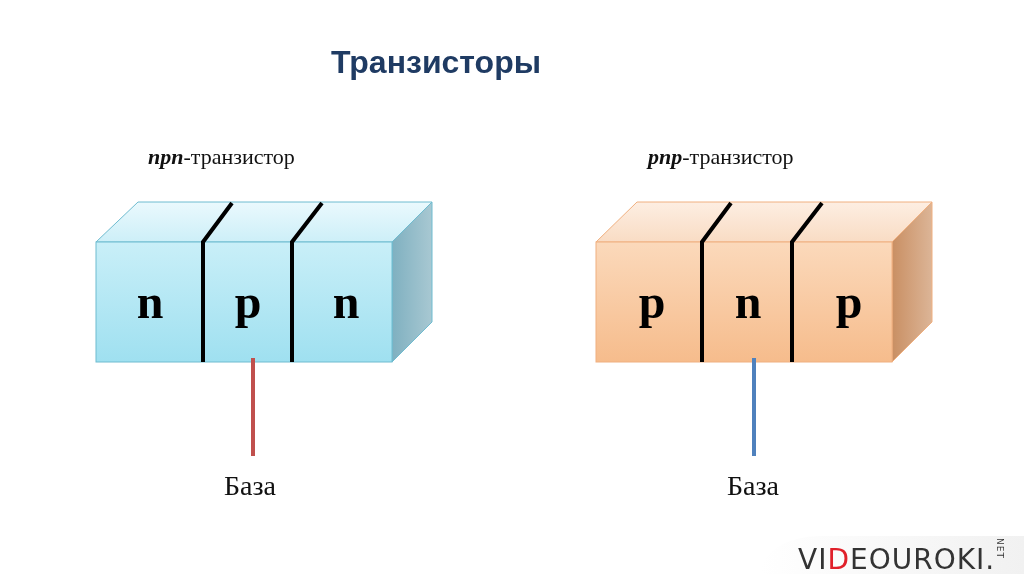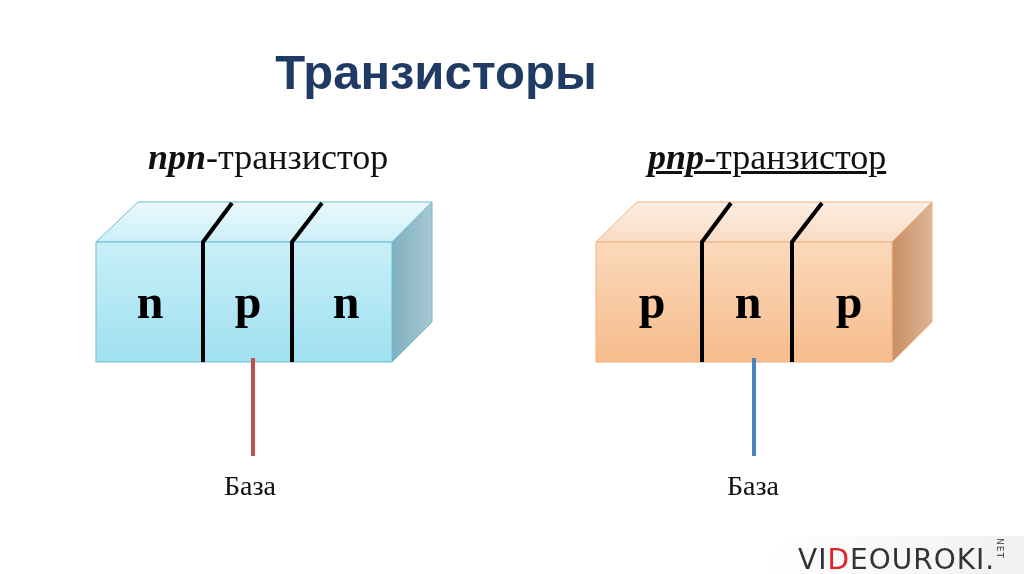--- a/index.html
+++ b/index.html
@@ -1,36 +1,36 @@
 <!DOCTYPE html>
 <html><head>
 <meta charset="utf-8">
 <style>
   html,body{margin:0;padding:0;}
   body{width:1024px;height:574px;position:relative;overflow:hidden;background:#ffffff;font-family:"Liberation Serif",serif;}
-  .title{position:absolute;left:0;width:872px;top:44px;text-align:center;font-family:"Liberation Sans",sans-serif;font-weight:bold;font-size:49px;color:#1f3b63;}
-  .subtitle{position:absolute;top:136px;font-size:36px;color:#111;}
+  .title{position:absolute;left:0;width:872px;top:44px;text-align:center;font-family:"Liberation Sans",sans-serif;font-weight:bold;font-size:32px;color:#1f3b63;}
+  .subtitle{position:absolute;top:144px;font-size:22px;color:#111;}
   .subtitle b{font-style:italic;}
   .label{position:absolute;font-size:28px;color:#111;}
   svg{position:absolute;left:0;top:0;}
   .letter{font-family:"Liberation Serif",serif;font-weight:bold;font-size:48px;fill:#000;}
   .logo-bg{position:absolute;left:760px;top:536px;width:264px;height:38px;background:linear-gradient(90deg,#ffffff,#f1f1f1);border-top-left-radius:60px 38px;}
   .logo{position:absolute;left:798px;top:538px;font-family:"DejaVu Sans",sans-serif;font-size:28px;letter-spacing:1px;color:#333;}
   .logo .d{color:#e0202a;}
   .logo .net{font-size:9px;vertical-align:super;color:#333;writing-mode:vertical-rl;}
 </style>
 </head>
 <body>
 
 <div class="title">Транзисторы</div>
 
 <div class="subtitle" style="left:148px;">
   <b>npn</b><span>-транзистор</span>
 </div>
-<div class="subtitle" style="left:648px;text-decoration:underline;">
+<div class="subtitle" style="left:648px;">
   <b>pnp</b><span>-транзистор</span>
 </div>
 
 <svg width="1024" height="574">
   <defs>
     <linearGradient id="blueFront" x1="0" y1="0" x2="0" y2="1">
       <stop offset="0" stop-color="#c9eff8"></stop>
       <stop offset="1" stop-color="#9fe0f0"></stop>
     </linearGradient>
     <linearGradient id="blueTop" x1="0" y1="0" x2="0" y2="1">

